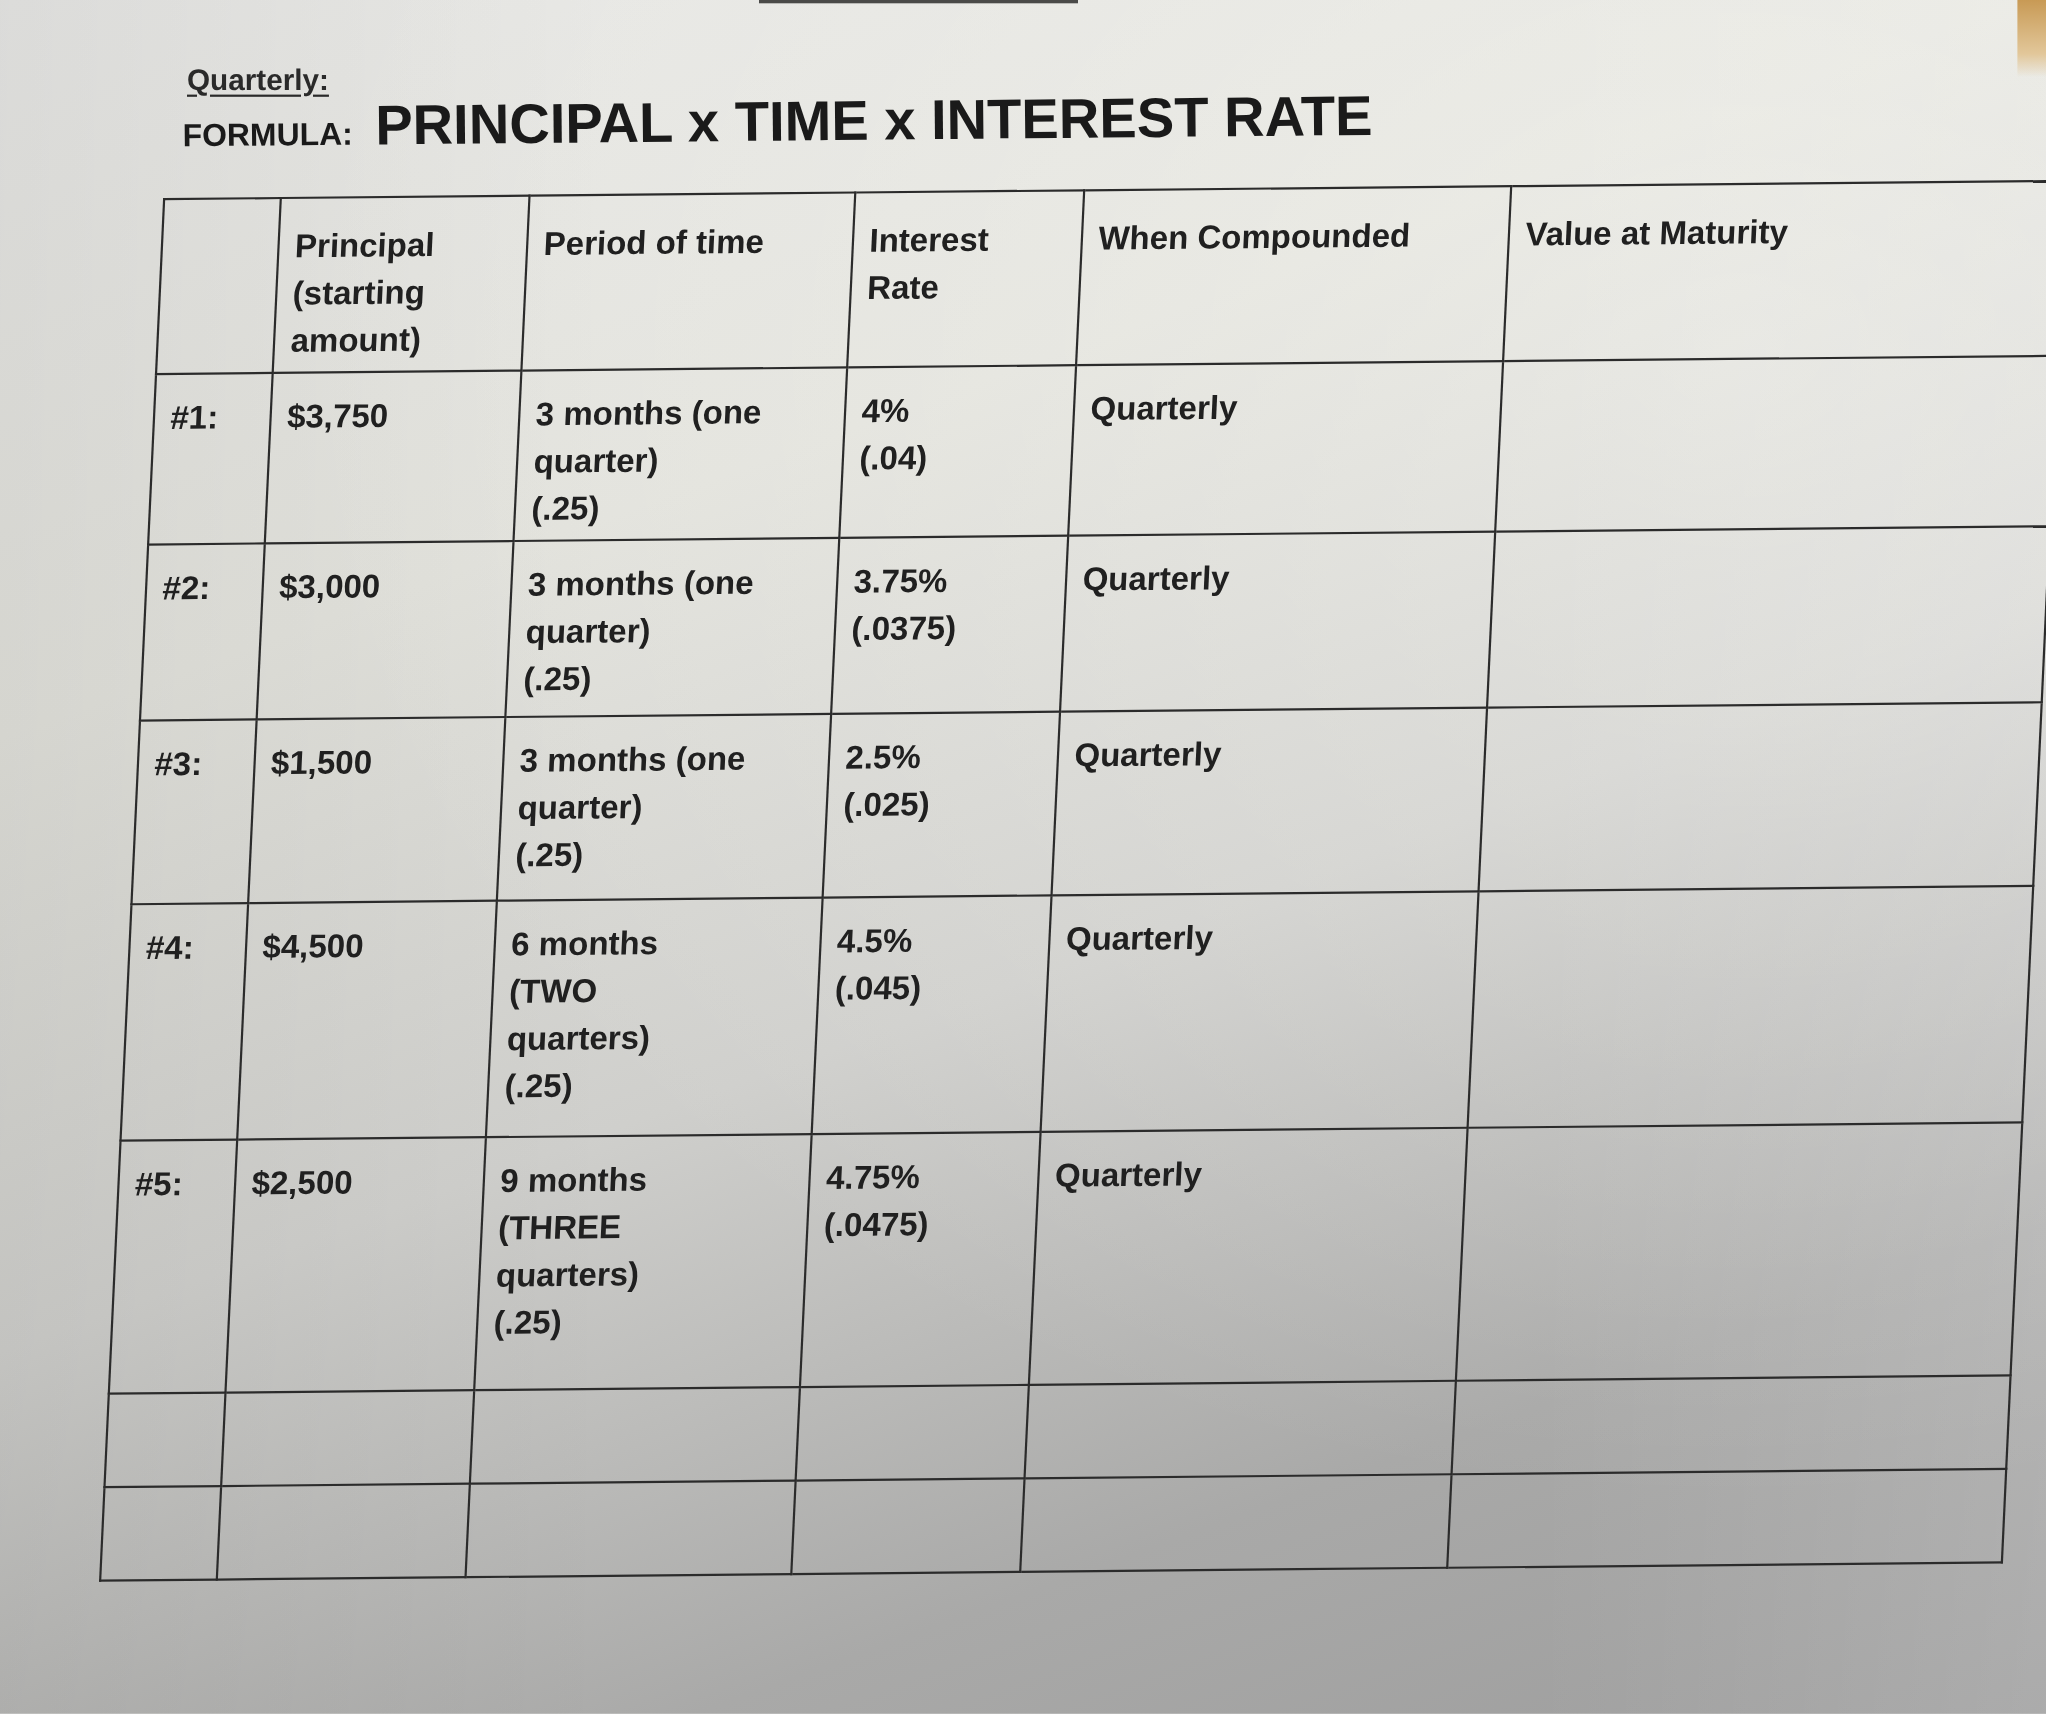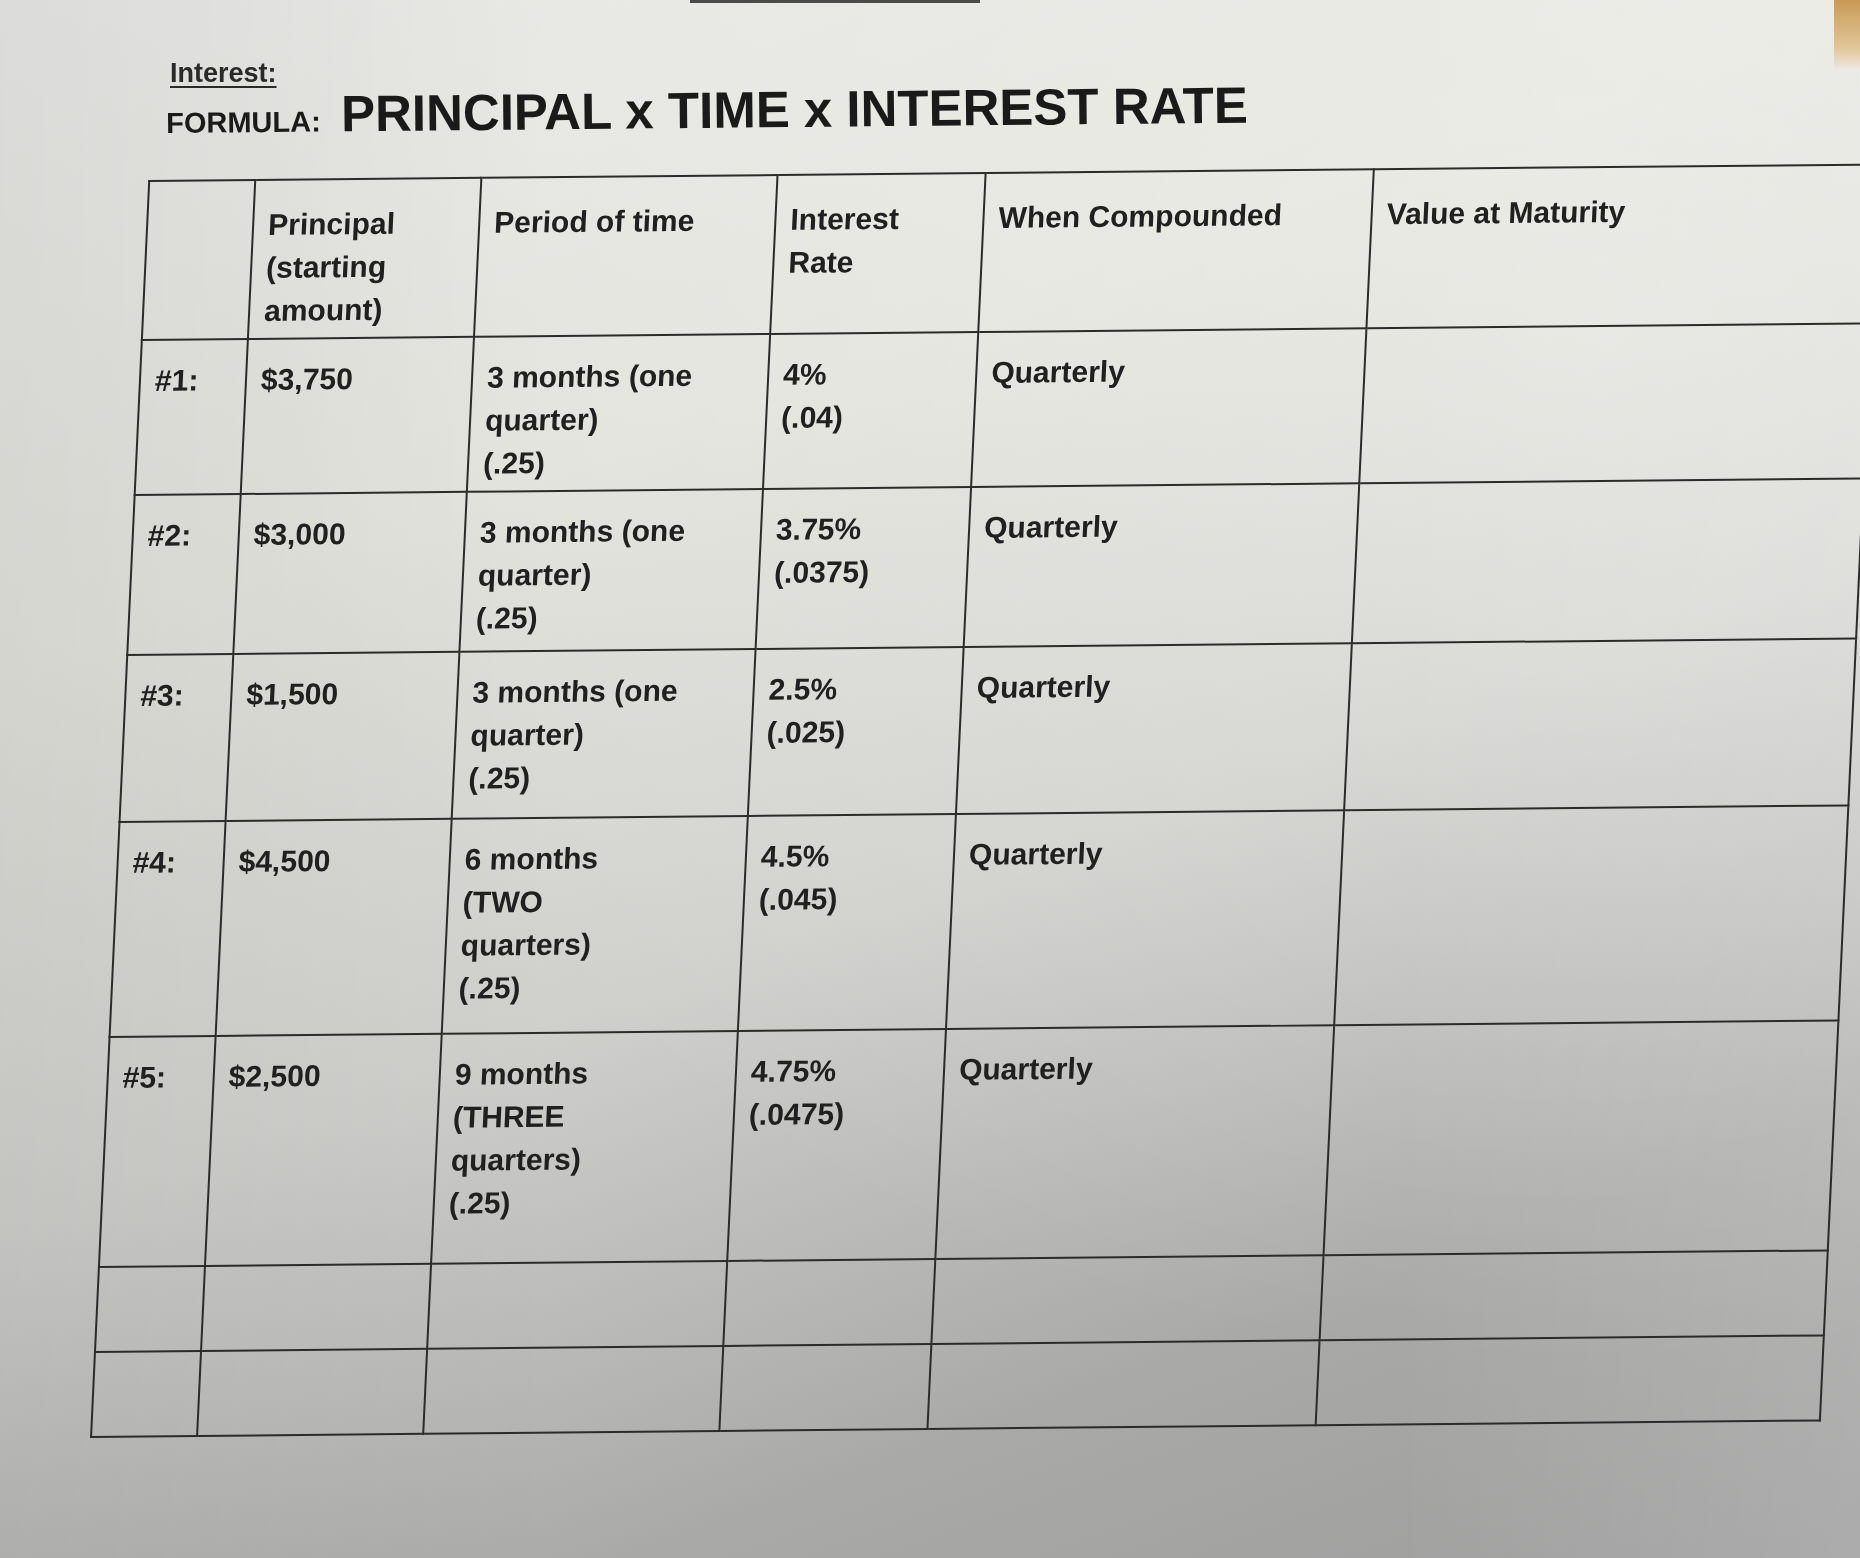--- a/index.html
+++ b/index.html
@@ -61,21 +61,21 @@
   tr.blank { height:85px; }
   .multi span { display:block; }
 </style>
 </head>
 <body>
 
 <div class="shade"></div>
 <div class="edge-corner"></div>
 <div class="top-line"></div>
 
-<div class="questions">Interest:</div>
+<div class="questions">Quarterly:</div>
 <div class="formula">
   <span class="lbl">FORMULA:</span>
   <span class="expr">PRINCIPAL x TIME x INTEREST RATE</span>
 </div>
 
 <div class="table-wrap">
   <table class="sheet">
     <tbody>
         <tr class="hdr">
       <th class="c0"></th>

